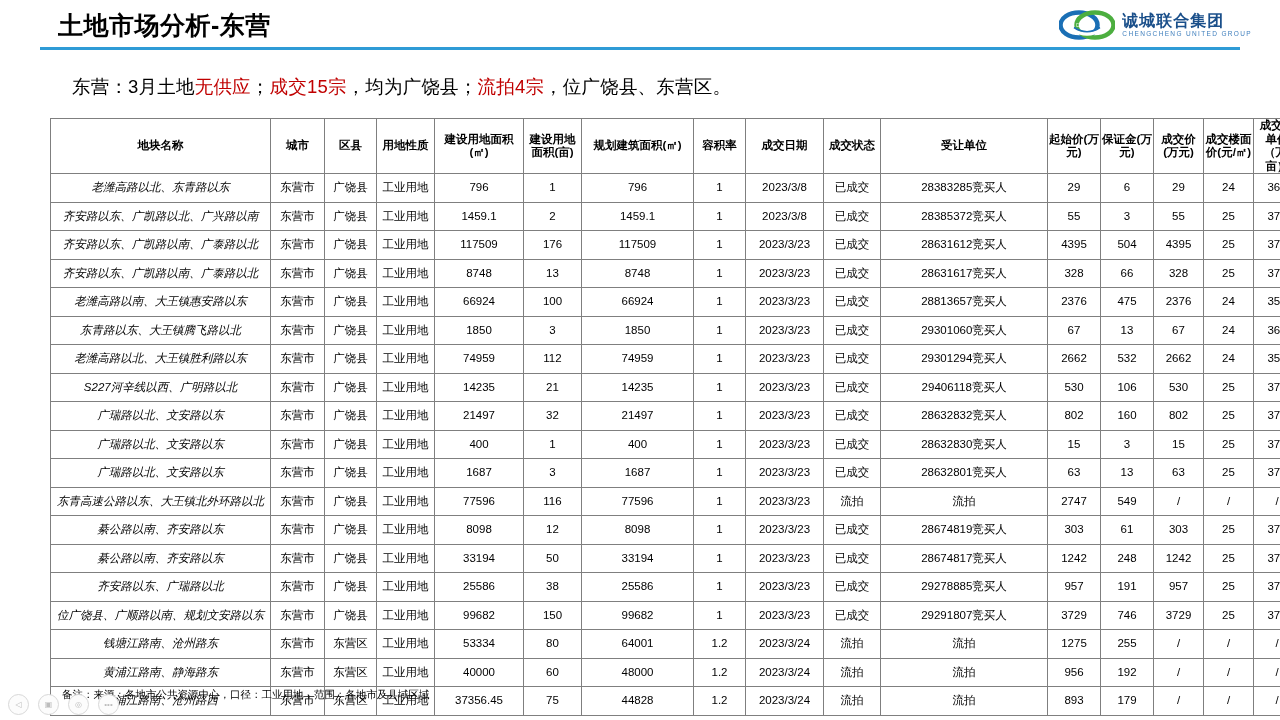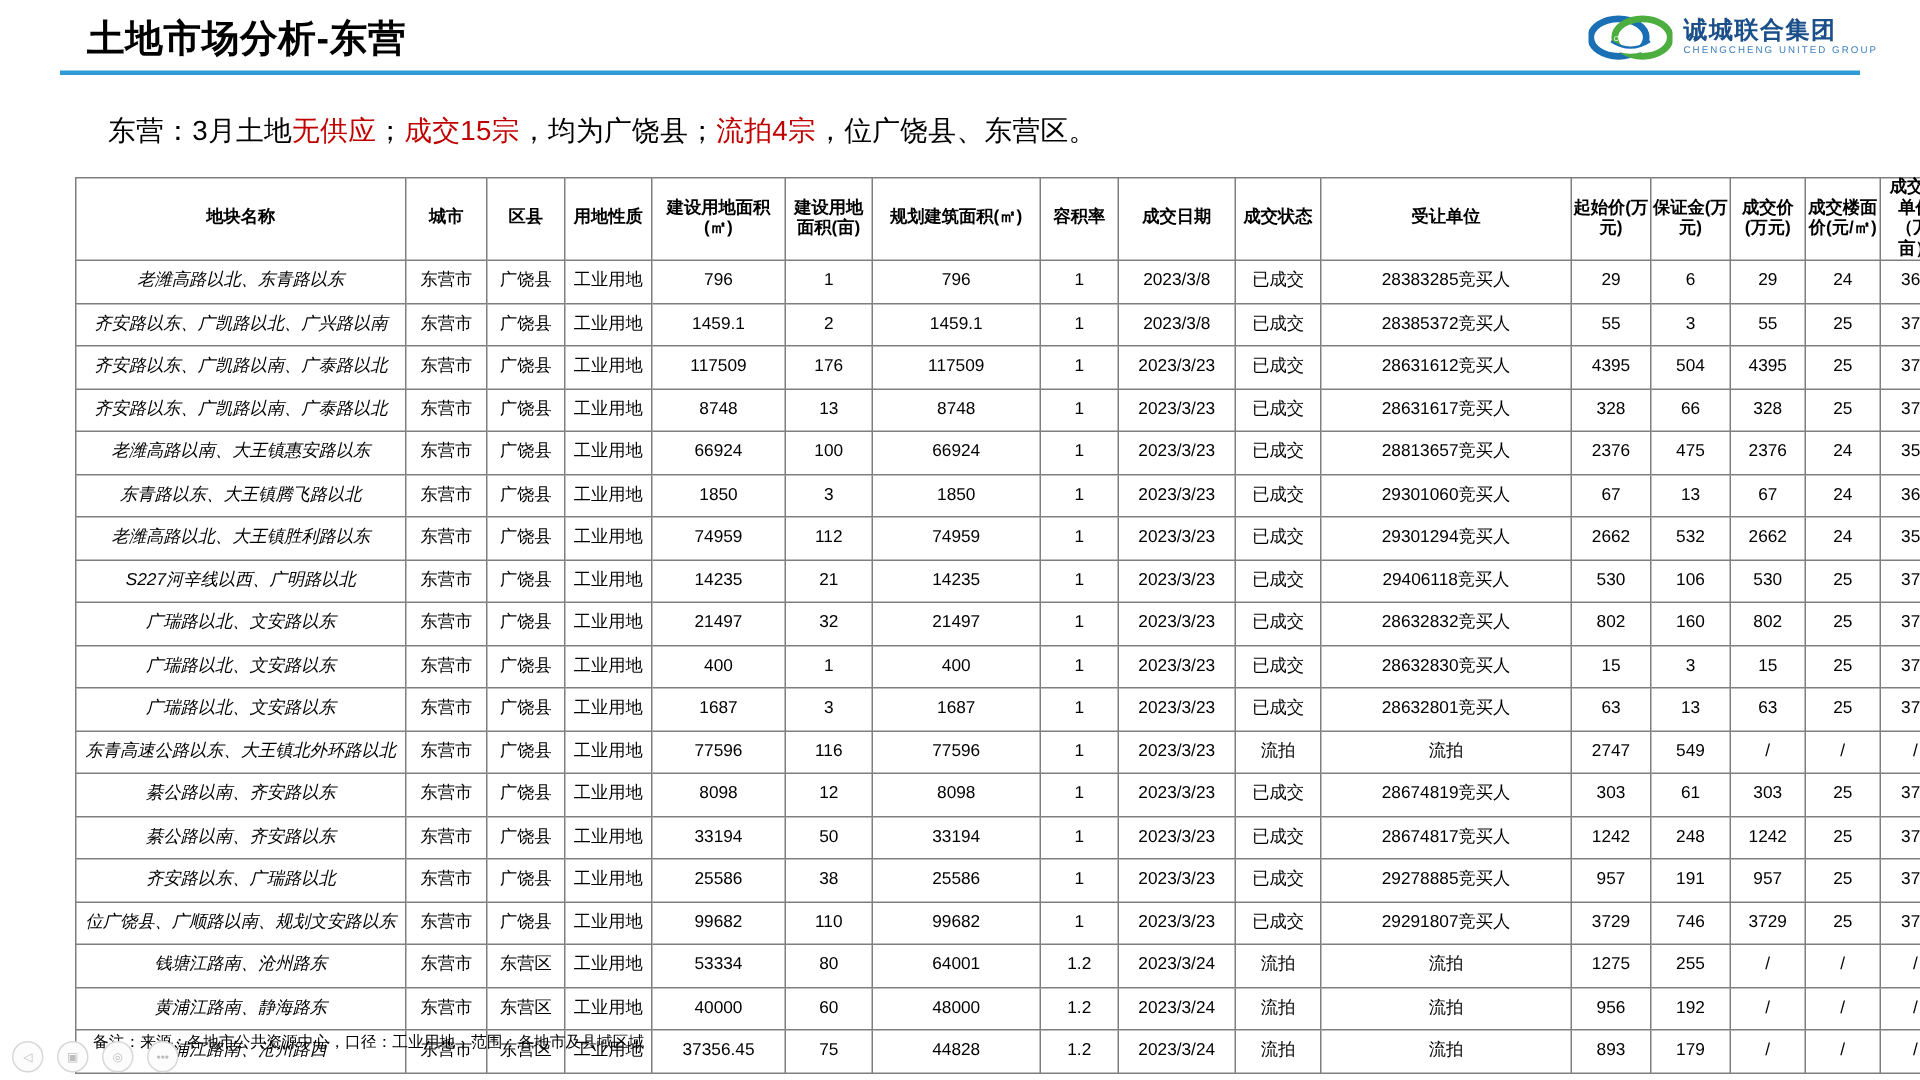--- a/index.html
+++ b/index.html
@@ -441,21 +441,21 @@
             <td>957</td>
             <td>25</td>
             <td>374</td>
           </tr>
           <tr>
             <td class="name-cell">位广饶县、广顺路以南、规划文安路以东</td>
             <td>东营市</td>
             <td>广饶县</td>
             <td>工业用地</td>
             <td>99682</td>
-            <td>110</td>
+            <td>150</td>
             <td>99682</td>
             <td>1</td>
             <td>2023/3/23</td>
             <td>已成交</td>
             <td>29291807竞买人</td>
             <td>3729</td>
             <td>746</td>
             <td>3729</td>
             <td>25</td>
             <td>374</td>

